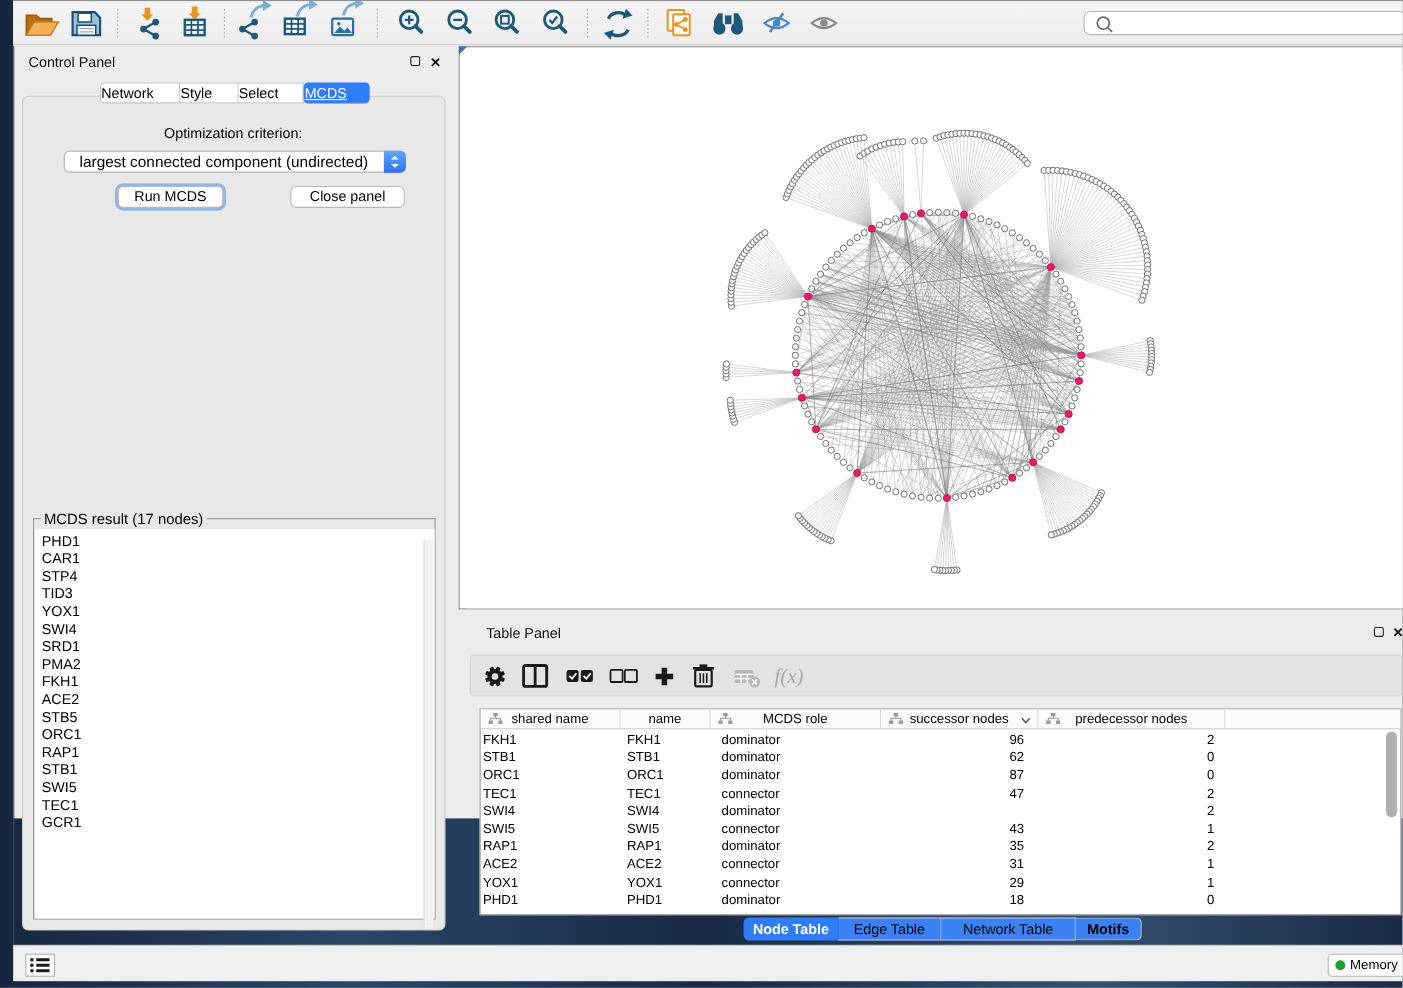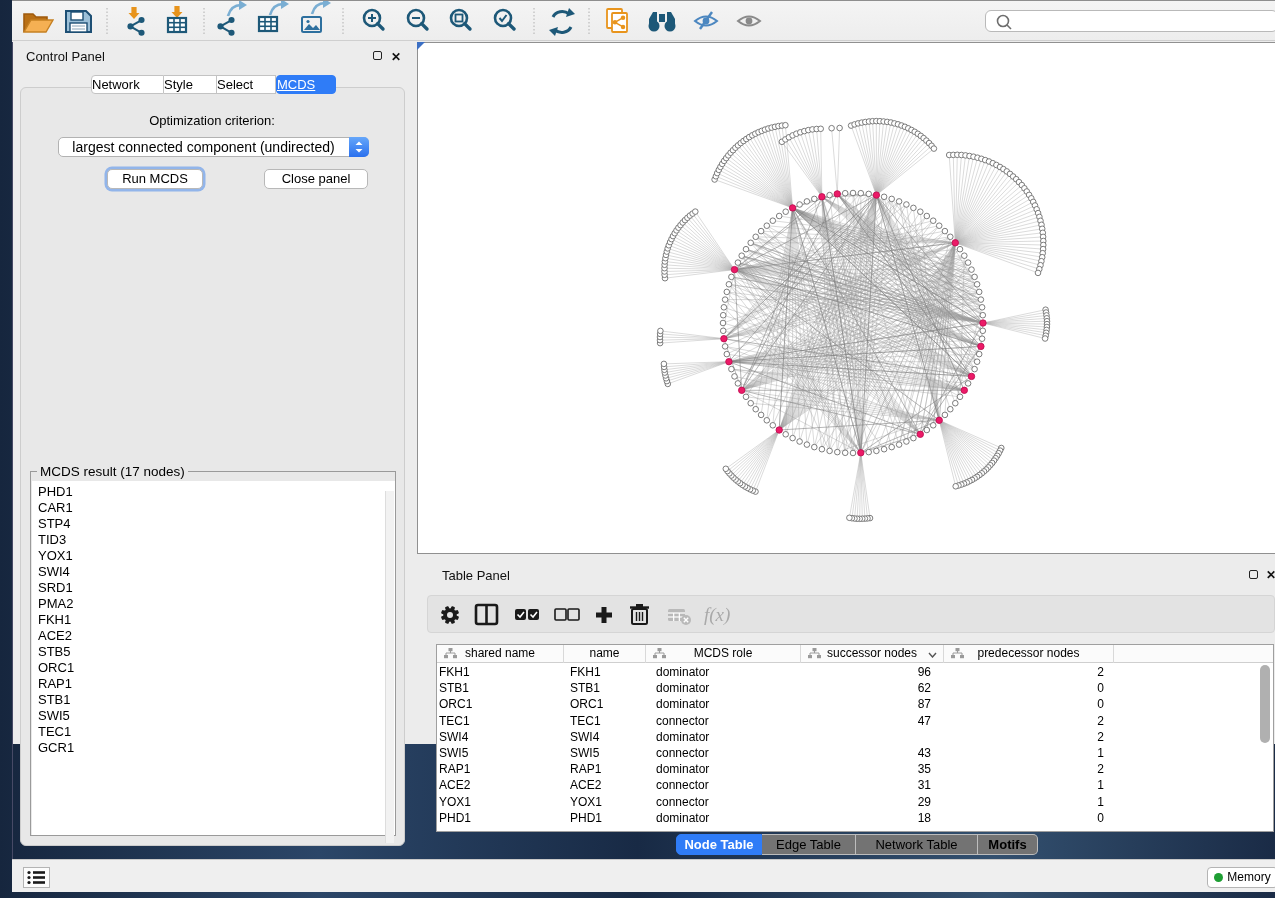--- a/index.html
+++ b/index.html
@@ -43,21 +43,21 @@
 .row { position:absolute; left:0; width:100%; height:16px; font-size:12px; line-height:16px; color:#000; }
 .c1 { position:absolute; left:2px; }
 .c2 { position:absolute; left:133px; }
 .c3 { position:absolute; left:219px; }
 .c4 { position:absolute; left:0; width:494px; text-align:right; }
 .c5 { position:absolute; left:0; width:667px; text-align:right; }
 #tp-sb { position:absolute; right:2px; top:20px; width:11px; height:166px; }
 #tp-thumb { position:absolute; left:0; top:0px; width:10px; height:78px; background:#b0b0b0; border-radius:5px; }
 
 #btabs { position:absolute; left:664px; top:834px; height:21px; font-size:13px; color:#000; }
-.btab { float:left; height:21px; background:#737373; border:1px solid #bdbdbd; border-left:none; line-height:20px; text-align:center; }
+.btab { float:left; height:21px; background:#3b82f6; border:1px solid #bdbdbd; border-left:none; line-height:20px; text-align:center; }
 #bt1 { background:#2f7cf7; color:#fff; border:1px solid #2f7cf7; border-radius:5px 0 0 5px; }
 #bt4 { border-radius:0 5px 5px 0;font-weight:bold; }
 
 #statusbar { position:absolute; left:0; top:859px; width:1275px; height:33px; background:#efefef; border-top:1px solid #c9c9c9; }
 #listbtn { position:absolute; left:11px; top:7px; width:27px; height:21px; background:#fcfcfc; border:1px solid #b4b4b4; }
 #membtn { position:absolute; right:9px; top:7px; width:71px; height:21px; background:#fff; border:1px solid #b4b4b4; border-radius:4px; font-size:12px; line-height:19px; text-align:center; color:#000; }
 #memdot { display:inline-block; width:9px; height:9px; border-radius:50%; background:#1e9e33; margin-right:4px; vertical-align:-1px; }
 </style>
 </head>
 <body>

